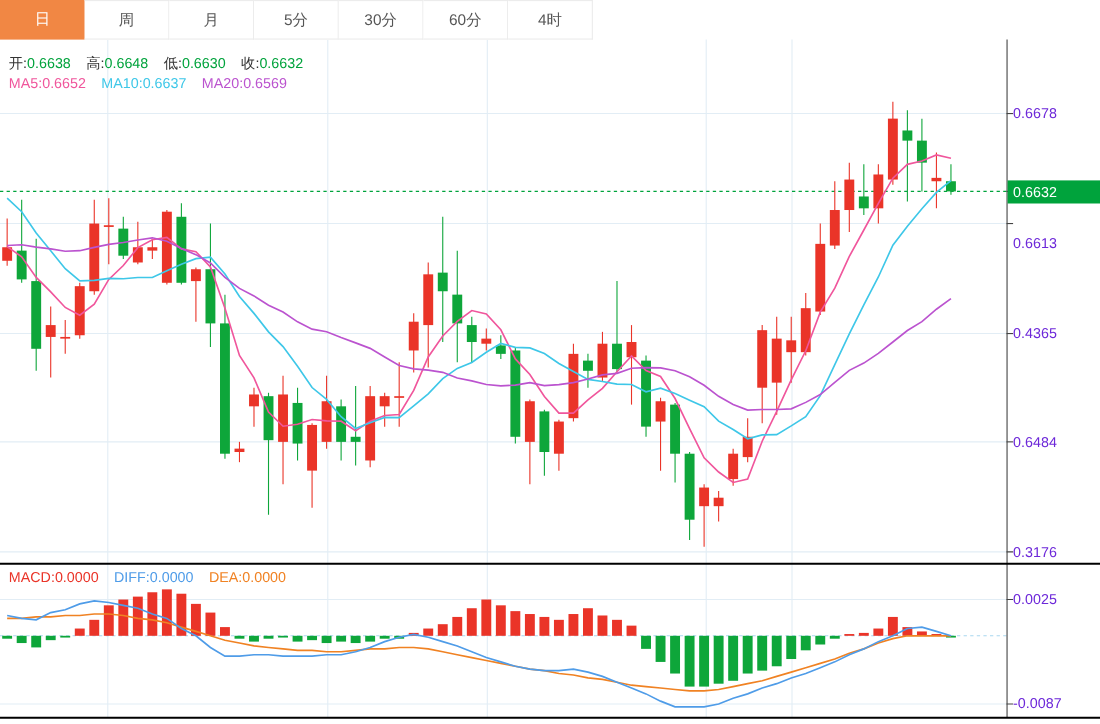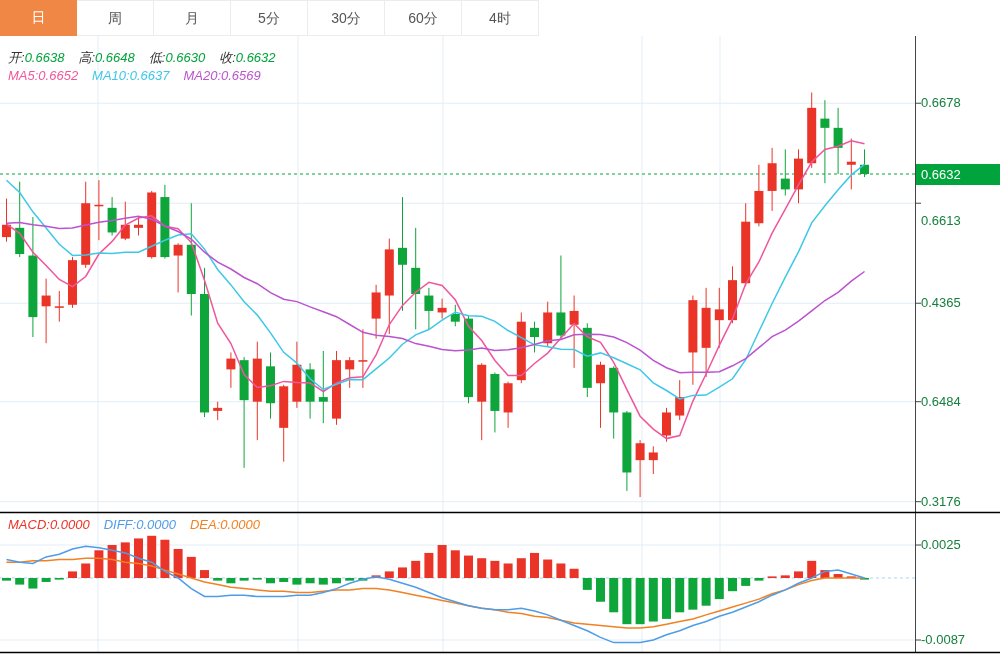--- a/index.html
+++ b/index.html
@@ -5,22 +5,22 @@
   html,body{margin:0;padding:0;background:#fff;}
   #app{position:relative;width:1000px;height:658px;background:#fff;overflow:hidden;
        font-family:"Liberation Sans","DejaVu Sans",sans-serif;}
   #chart-svg{position:absolute;left:0;top:0;}
   .tabbar{position:absolute;left:0;top:0;height:36px;display:flex;z-index:5;background:#fff;}
   .tab{width:77px;height:36px;box-sizing:border-box;line-height:35px;text-align:center;
        font-size:14px;color:#555;background:#fff;border:1px solid #ececec;border-left:none;cursor:pointer;}
   .tab:first-child{border-left:1px solid #ececec;}
   .tab.active{color:#fff;border:none;}
   .readout{position:absolute;left:8px;white-space:nowrap;font-size:13px;z-index:4;}
-  .readout span{margin-right:14px;font-style:italic;}
-  .axis-label{position:absolute;font-size:13px;color:#15803d;line-height:18px;z-index:4;}
+  .readout span{margin-right:14px;}
+  .axis-label{position:absolute;font-size:13px;color:#6d28d9;line-height:18px;z-index:4;}
   .price-tag{position:absolute;left:916px;width:84px;height:21px;color:#fff;font-size:13px;
              line-height:21px;padding-left:5px;box-sizing:border-box;z-index:6;}
 </style>
 </head>
 <body>
 
 <div id="app">
   <svg id="chart-svg" width="1000" height="658">
       <g>
         <line x1="98" y1="36" x2="98" y2="652" stroke="#e2edf5" stroke-width="1"></line>

